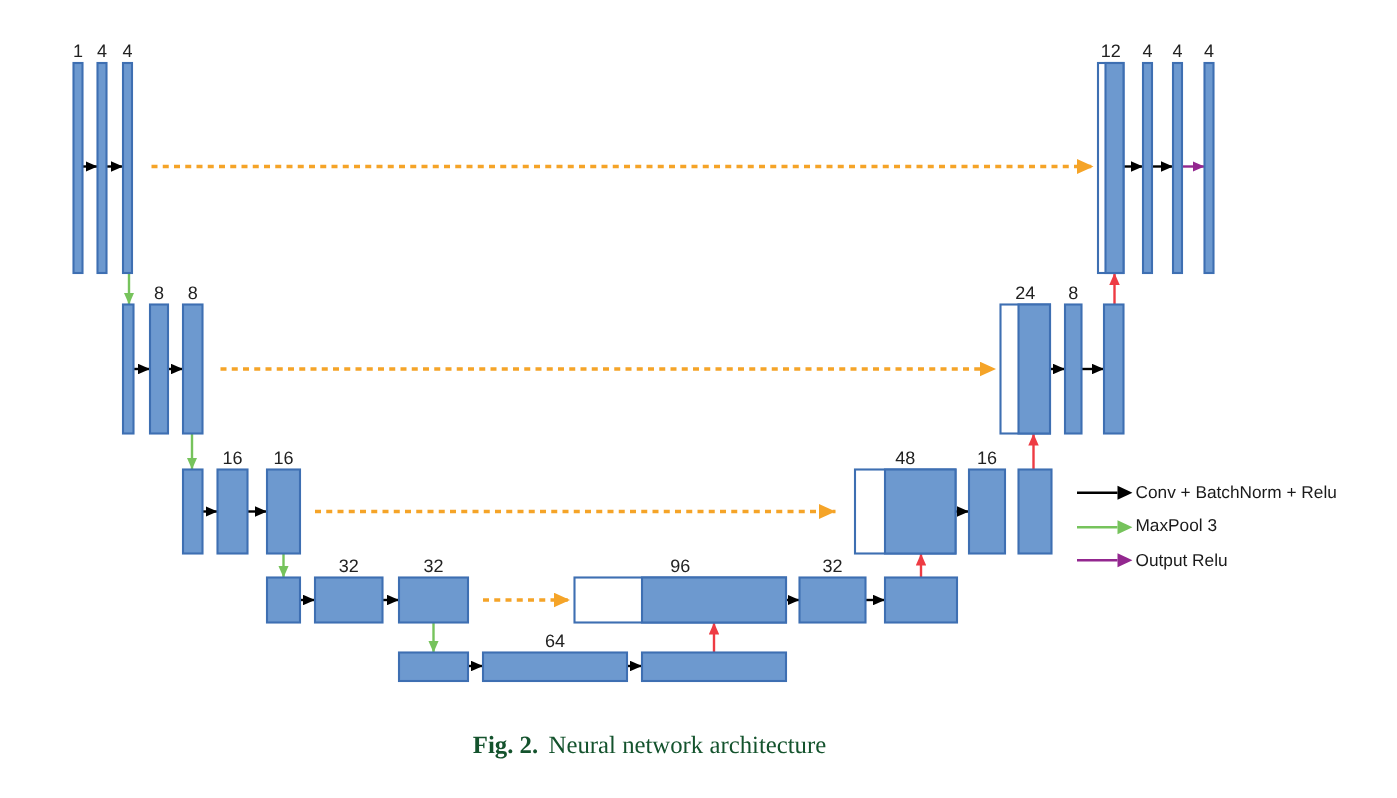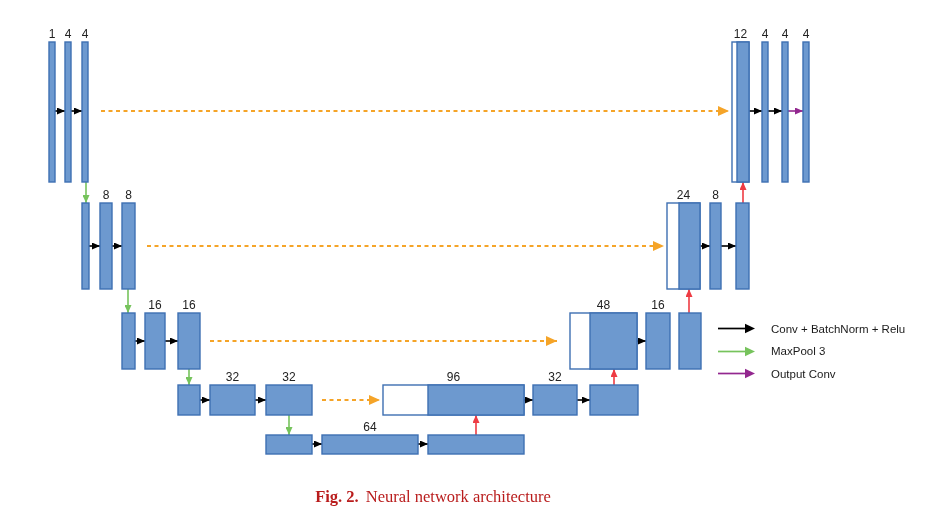--- a/index.html
+++ b/index.html
@@ -5,24 +5,24 @@
   html,body{margin:0;padding:0;}
   body{
     width:931px;height:532px;position:relative;background:#ffffff;
     font-family:"Liberation Sans",sans-serif;overflow:hidden;
   }
   #arch-svg{position:absolute;left:0;top:0;}
   .block-label{font-family:"Liberation Sans",sans-serif;font-size:12px;fill:#222222;}
   #legend{position:absolute;left:717px;top:322px;}
   .legend-row{display:flex;align-items:center;height:13px;margin-bottom:9.5px;}
   .legend-row svg{display:block;flex:0 0 auto;}
-  .legend-label{margin-left:16px;font-size:11.5px;color:#1a1a1a;white-space:nowrap;}
+  .legend-label{margin-left:2px;font-size:11.5px;color:#1a1a1a;white-space:nowrap;}
   #caption{
     position:absolute;left:0;top:487px;width:866px;text-align:center;
-    font-family:"Liberation Serif",serif;font-size:16.5px;color:#b91c1c;
+    font-family:"Liberation Serif",serif;font-size:16.5px;color:#14532d;
   }
   #caption .cap-label{font-weight:bold;margin-right:7px;}
 </style>
 </head>
 <body>
 
 <svg id="arch-svg" width="931" height="532" viewBox="0 0 931 532">
     <defs>
       <marker id="mk-conv" markerUnits="userSpaceOnUse" markerWidth="8" markerHeight="7" refX="8" refY="3.5" orient="auto">
         <path d="M0,0 L8,3.5 L0,7 z" fill="#000000"></path>
@@ -193,19 +193,19 @@
         <line x1="1" y1="6.5" x2="28" y2="6.5" stroke="#76c35c" stroke-width="1.7"></line>
         <polygon points="28,1.8 38,6.5 28,11.2" fill="#76c35c"></polygon>
       </svg>
     <span class="legend-label">MaxPool 3</span>
   </div>
   <div class="legend-row">
     <svg width="38" height="13" class="legend-glyph">
         <line x1="1" y1="6.5" x2="28" y2="6.5" stroke="#93278f" stroke-width="1.7"></line>
         <polygon points="28,1.8 38,6.5 28,11.2" fill="#93278f"></polygon>
       </svg>
-    <span class="legend-label">Output Conv</span>
+    <span class="legend-label">Output Relu</span>
   </div>
 </div>
 
 <div id="caption">
   <span class="cap-label">Fig. 2.</span><span class="cap-text">Neural network architecture</span>
 </div>
 
 </body></html>

